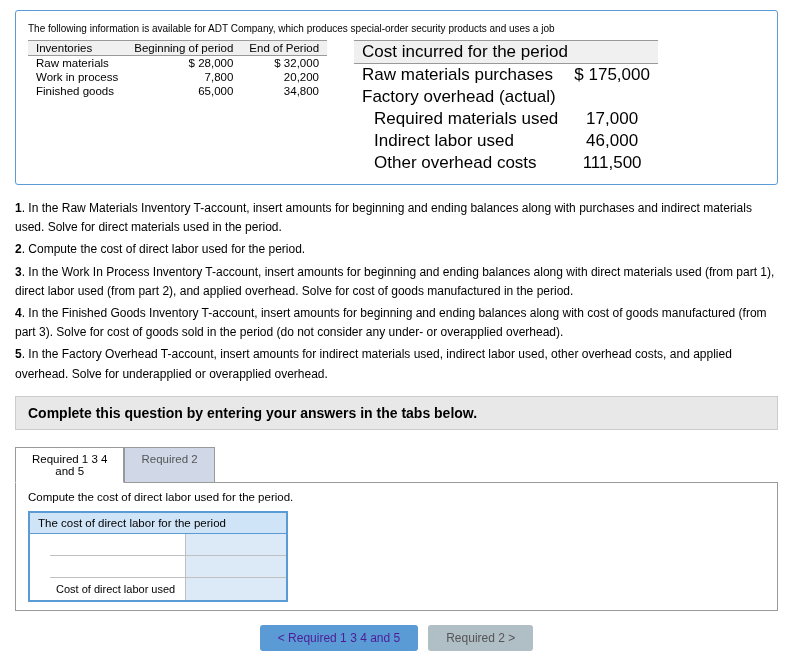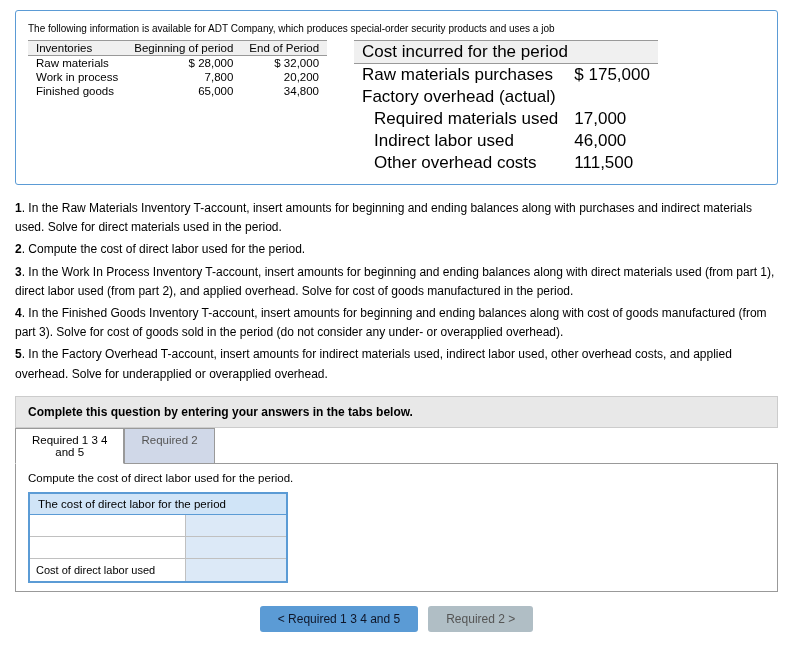--- a/index.html
+++ b/index.html
@@ -55,21 +55,21 @@
       font-weight: normal;
     }
 
     .cost-table {
       border-collapse: collapse;
       font-size: 17px;
       margin-top: 0;
     }
     .cost-table th, .cost-table td {
       padding: 1px 8px;
-      text-align: left;
+      text-align: center;
     }
     .cost-table th:first-child, .cost-table td:first-child {
       text-align: left;
     }
     .cost-table thead tr th {
       border-top: 1px solid #999;
       border-bottom: 1px solid #999;
       background: #f0f0f0;
       font-weight: normal;
       text-align: center;
@@ -85,24 +85,24 @@
       margin-bottom: 3px;
     }
     .instructions strong {
       font-weight: bold;
     }
 
     
     .question-box {
       background: #e8e8e8;
       padding: 8px 12px;
-      font-size: 12px;
+      font-size: 14px;
       font-weight: bold;
       border: 1px solid #ccc;
-      margin-bottom: 0;
+      margin-bottom: 17px;
     }
 
     
     .tabs-container {
       display: flex;
       border-bottom: 1px solid #999;
       margin-top: 0;
     }
     .tab {
       padding: 5px 16px;
@@ -153,20 +153,21 @@
       font-weight: normal;
       border-bottom: 1px solid #5b9bd5;
     }
     .answer-table-body {
       background: #fff;
     }
     .answer-row {
       display: flex;
       border-bottom: 1px solid #c0c0c0;
       min-height: 22px;
+      margin-left: 20px;
     }
     .answer-row:last-child {
       border-bottom: none;
     }
     .answer-cell-label {
       flex: 1;
       padding: 3px 6px;
       font-size: 11px;
       border-right: 1px solid #c0c0c0;
       background: #fff;
@@ -192,21 +193,21 @@
     }
     .nav-btn {
       padding: 6px 18px;
       font-size: 12px;
       cursor: pointer;
       border: none;
       border-radius: 3px;
     }
     .nav-btn.active-btn {
       background: #5b9bd5;
-      color: #0f172a;
+      color: #4c1d95;
     }
     .nav-btn.inactive-btn {
       background: #b0bec5;
       color: #555;
     }
   </style>
 </head>
 <body>
 
 <div class="main-container">

